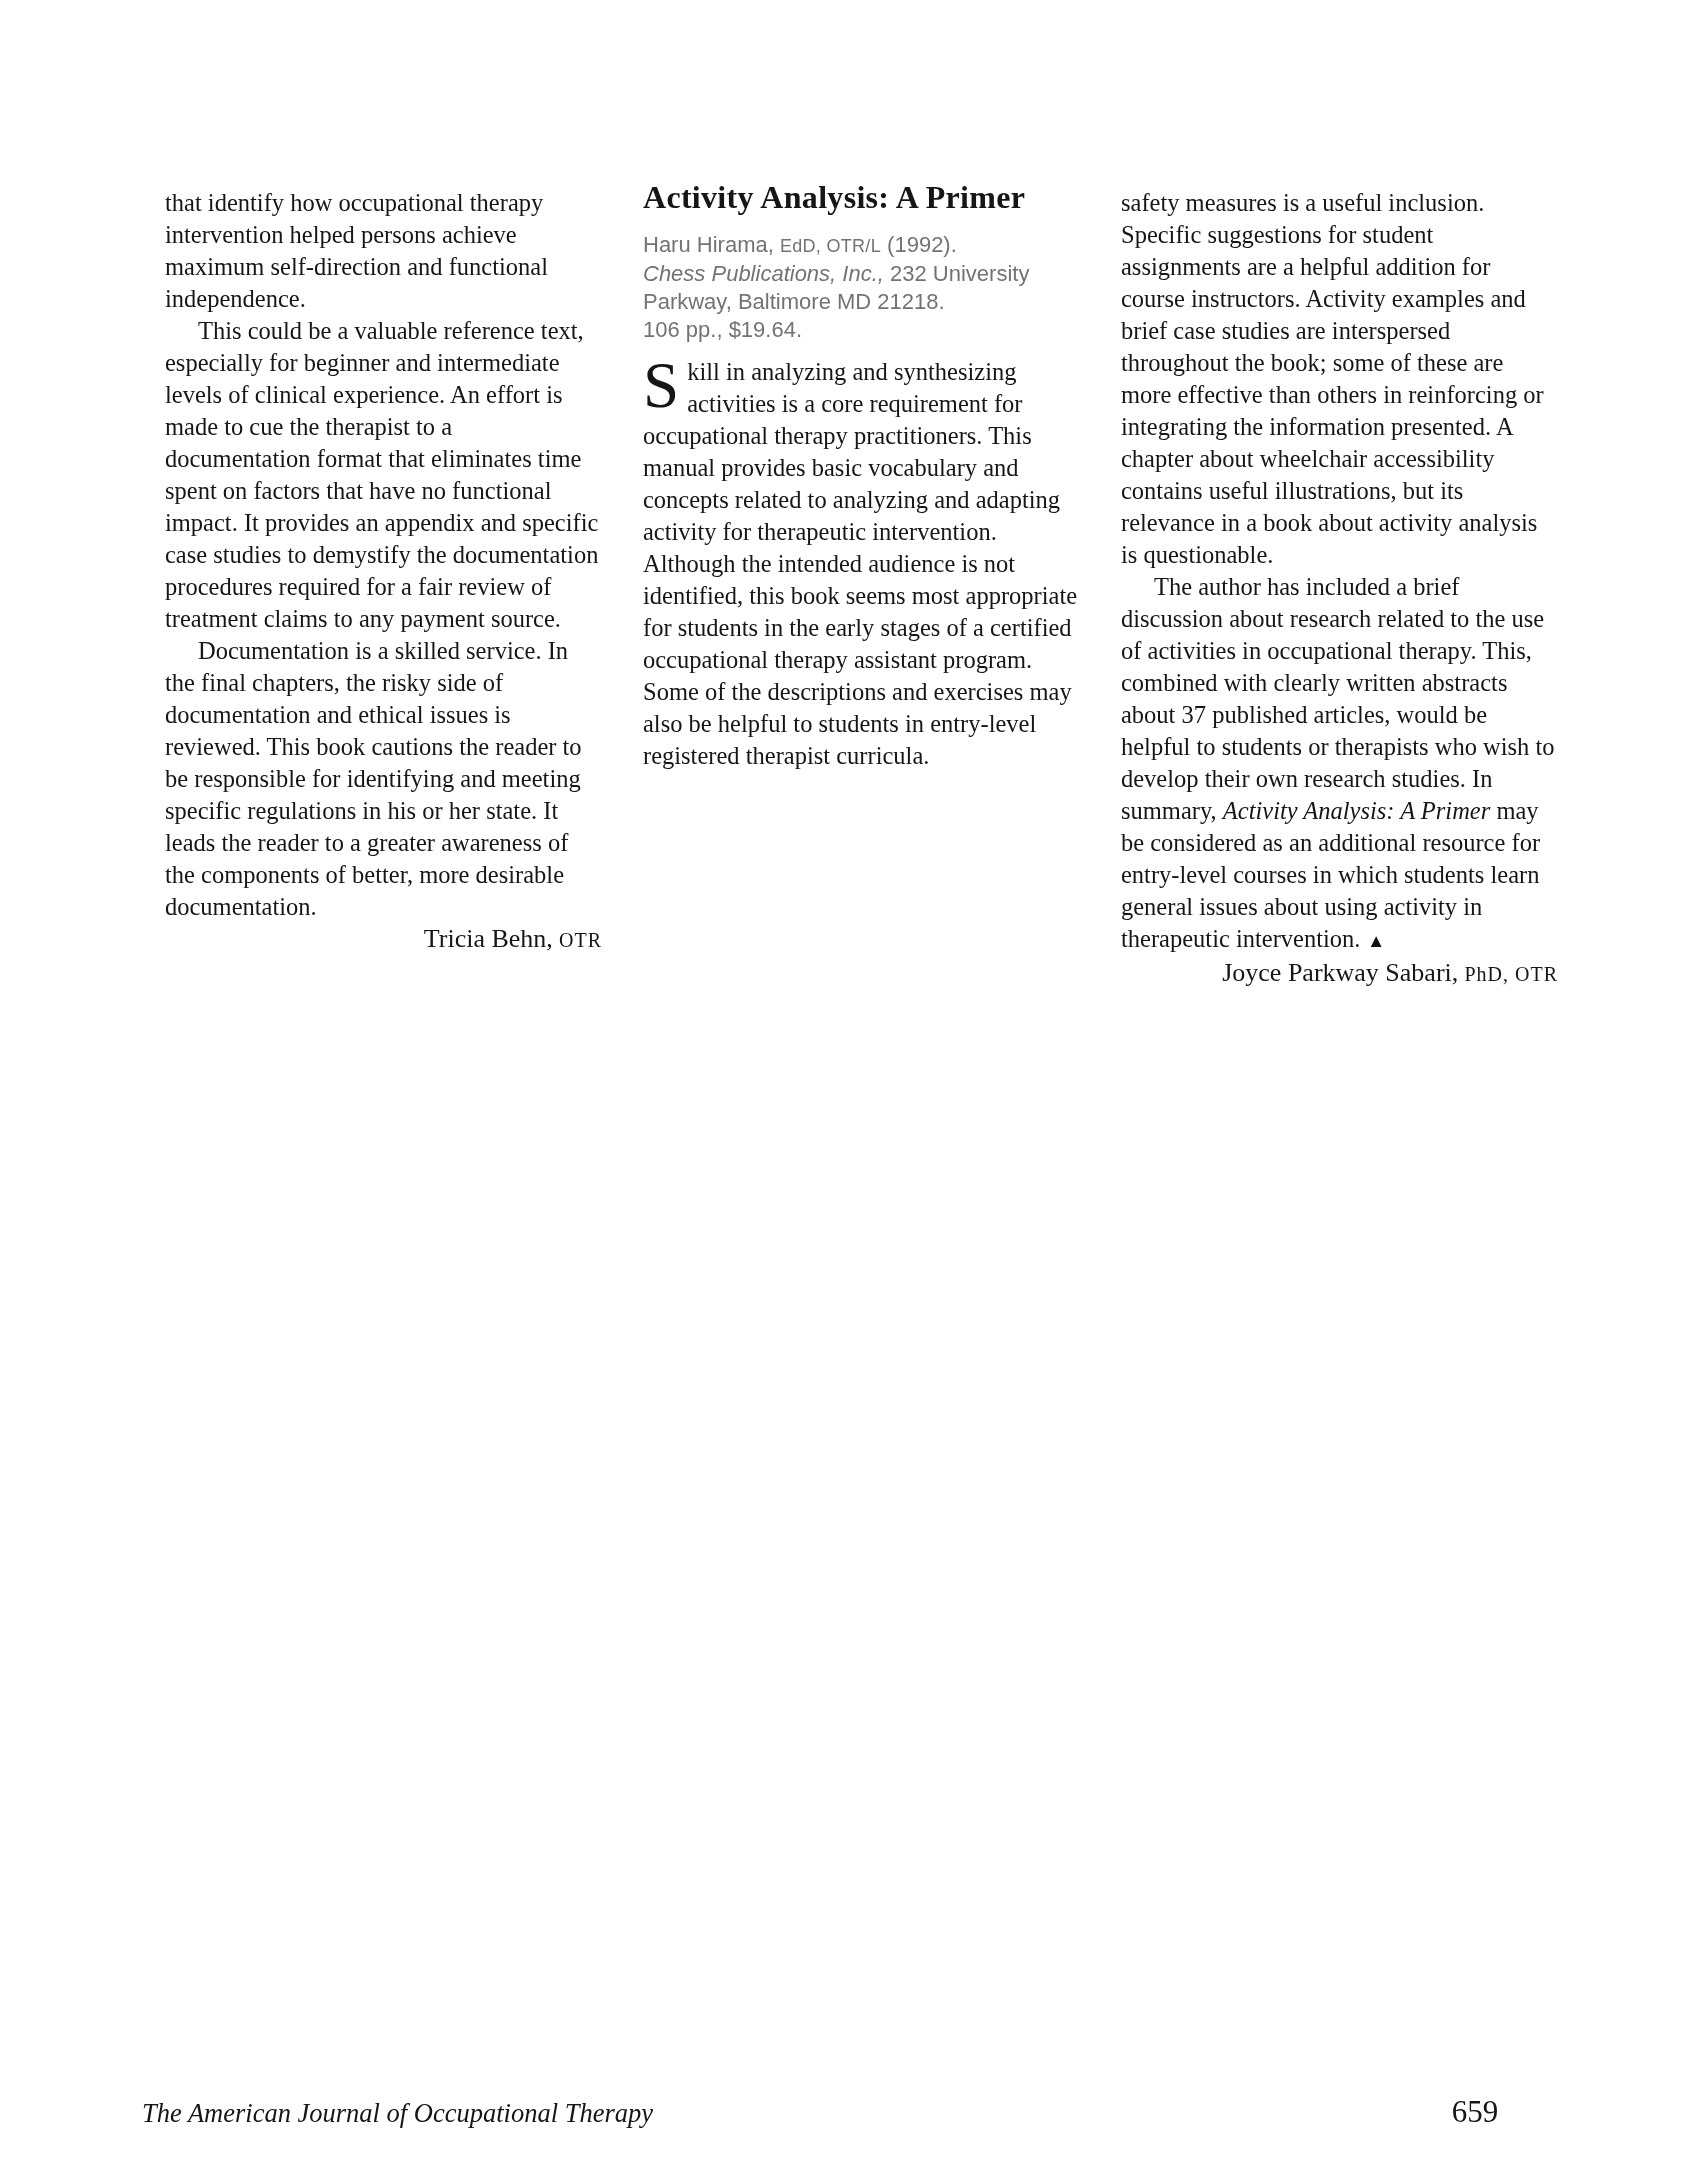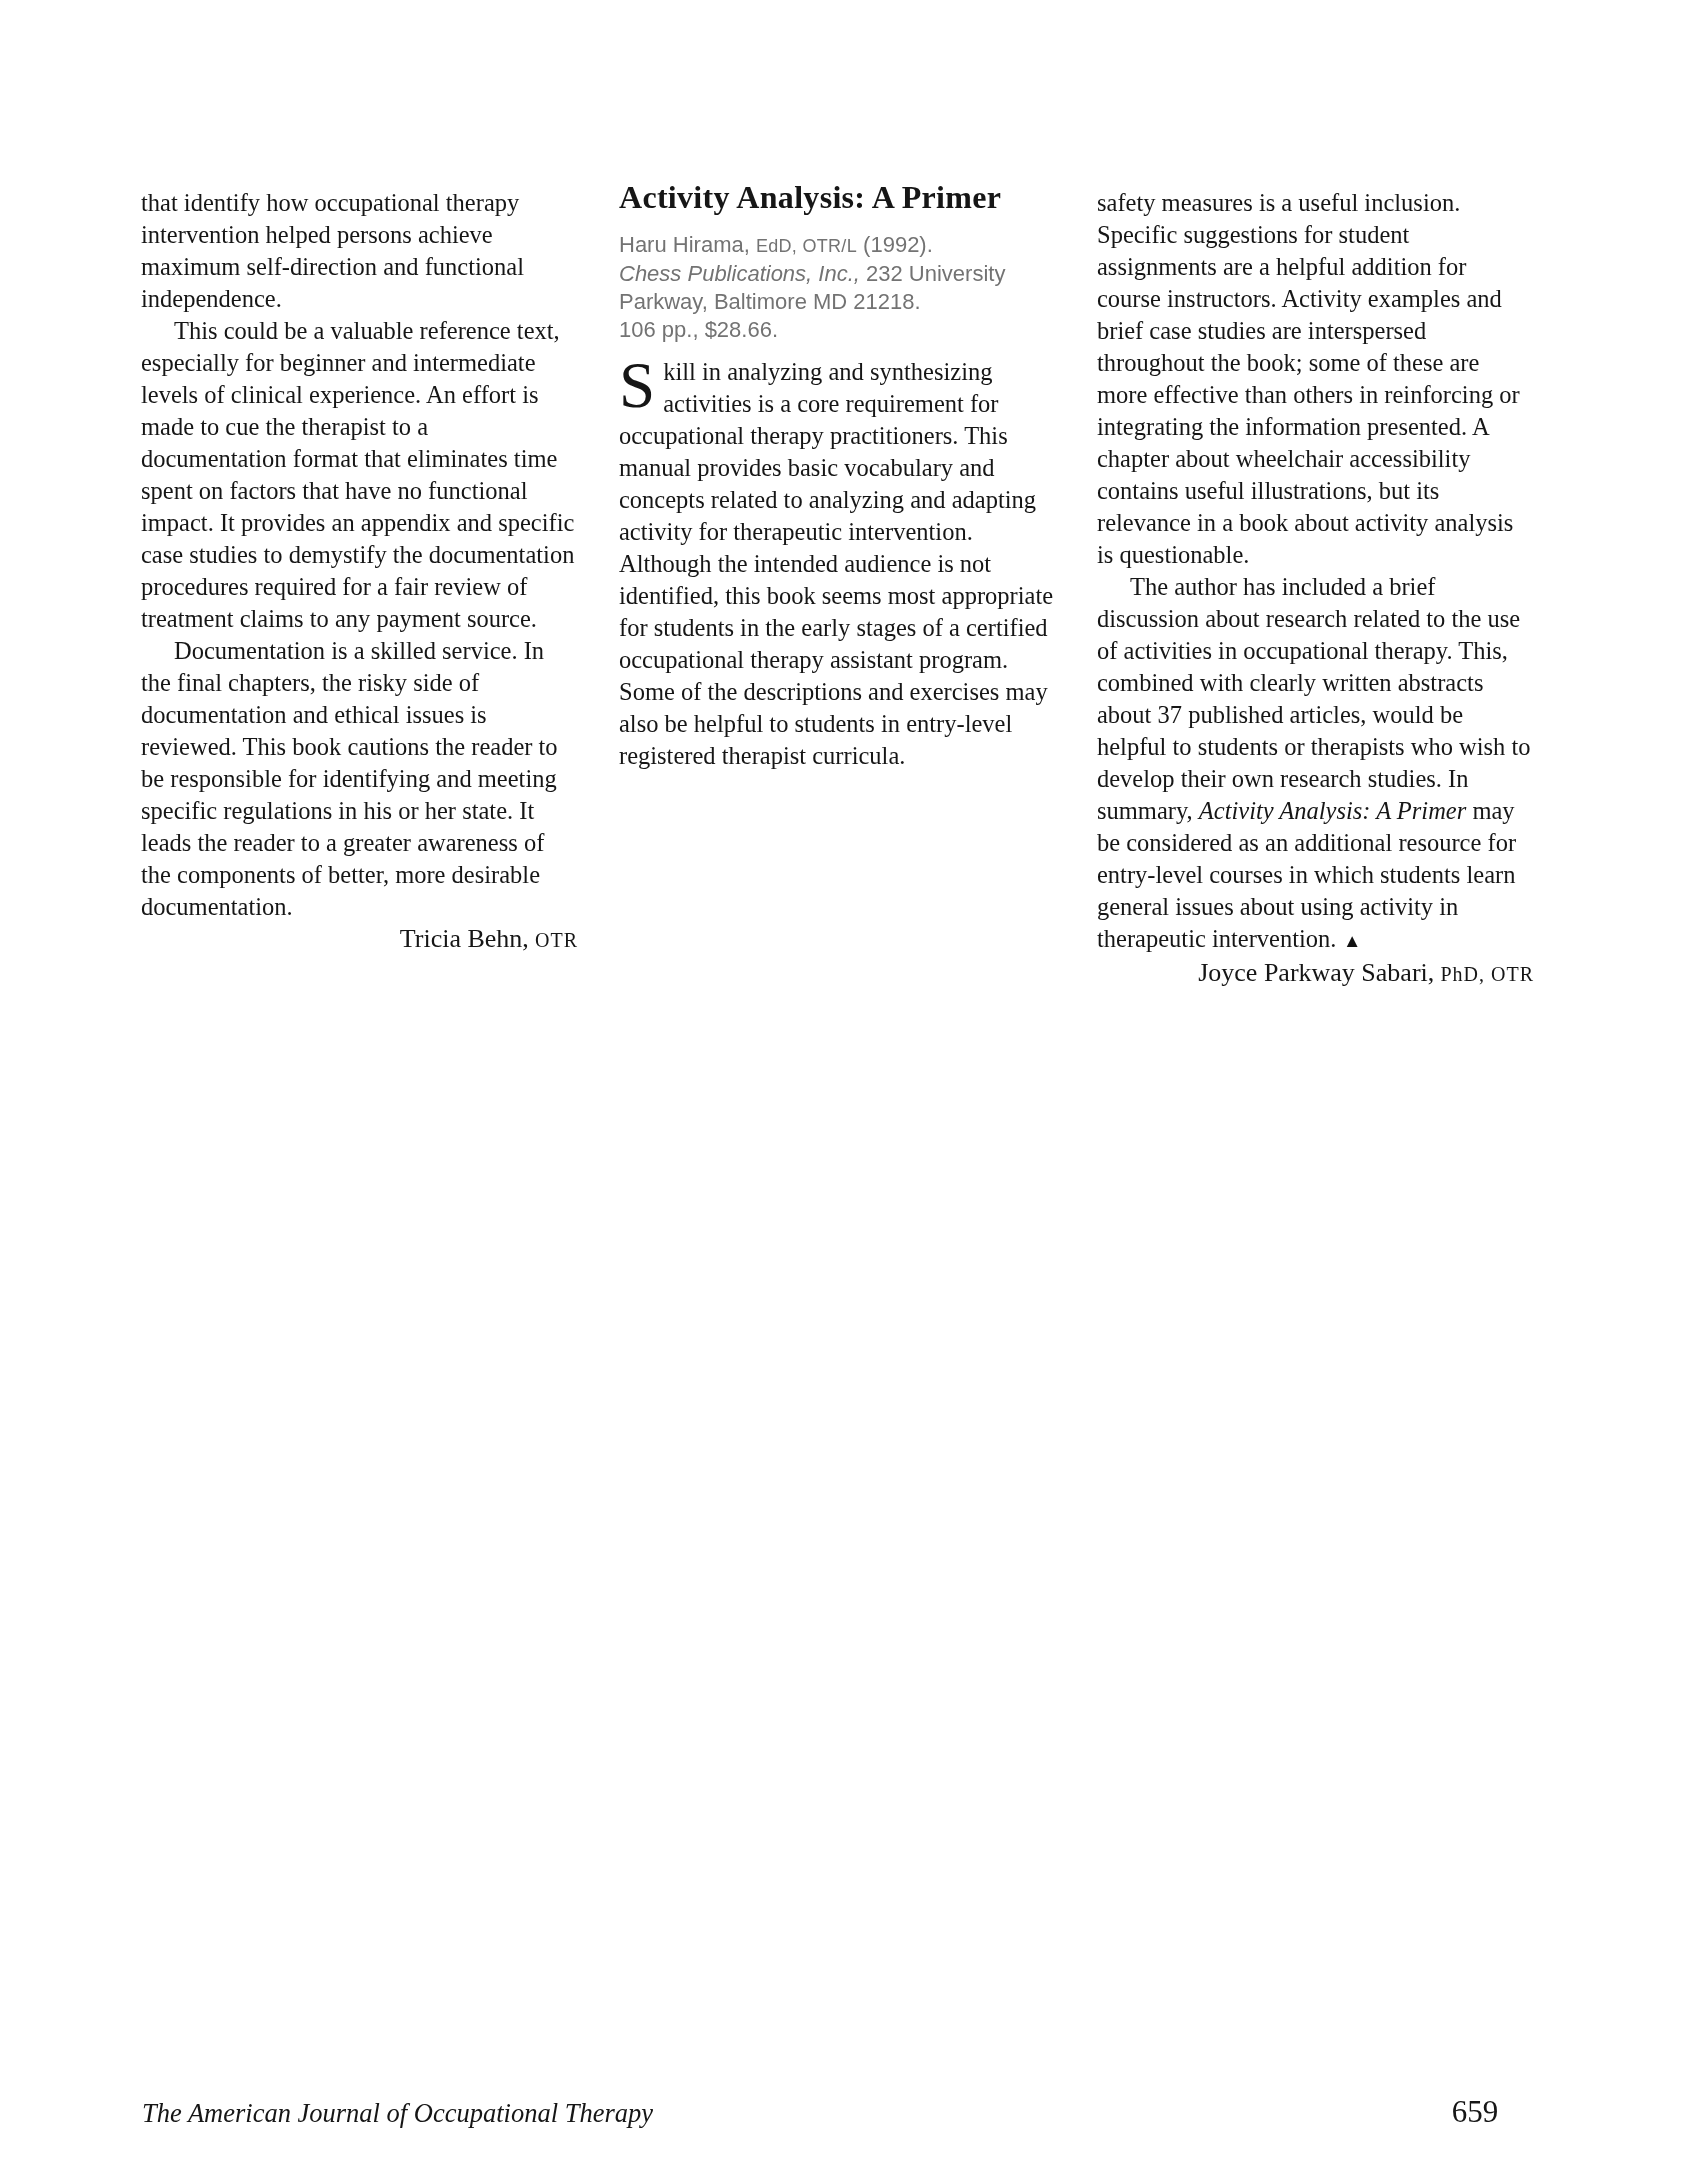--- a/index.html
+++ b/index.html
@@ -15,20 +15,21 @@
     overflow: hidden;
     font-family: "Liberation Serif", serif;
     color: #161616;
   }
   .column {
     position: absolute;
     width: 437px;
     font-size: 24.5px;
     line-height: 32px;
     text-align: left;
+    margin-left: 24px;
   }
   #col-left  { left: 141px;  top: 187px; }
   #col-mid   { left: 619px;  top: 179px; }
   #col-right { left: 1097px; top: 187px; }
 
   .body-par { margin: 0; }
   .indent { text-indent: 33px; }
 
   .review-title {
     font-size: 32px;
@@ -112,21 +113,21 @@
 
     <section class="column" id="col-mid">
       <h2 class="review-title">Activity Analysis: A Primer</h2>
 
       <p class="citation">
         <span>Haru Hirama,</span>
         <span class="creds">EdD, OTR/L</span>
         <span>(1992).</span><br>
         <em>Chess Publications, Inc.,</em>
         <span>232 University Parkway, Baltimore MD 21218.</span><br>
-        <span>106 pp., $28.66.</span>
+        <span>106 pp., $19.64.</span>
       </p>
 
       <p class="body-par">
         <span class="drop-cap">S</span><span>kill in analyzing and synthesizing activities is a core requirement for occupational therapy practitioners. This manual provides basic vocabulary and concepts related to analyzing and adapting activity for therapeutic intervention. Although the intended audience is not identified, this book seems most appropriate for students in the early stages of a certified occupational therapy assistant program. Some of the descriptions and exercises may also be helpful to students in entry-level registered therapist curricula.</span>
       </p>
     </section>
 
     <section class="column" id="col-right">
       <p class="body-par">safety measures is a useful inclusion. Specific suggestions for student assignments are a helpful addition for course instructors. Activity examples and brief case studies are interspersed throughout the book; some of these are more effective than others in reinforcing or integrating the information presented. A chapter about wheelchair accessibility contains useful illustrations, but its relevance in a book about activity analysis is questionable.</p>
       <p class="body-par indent">

